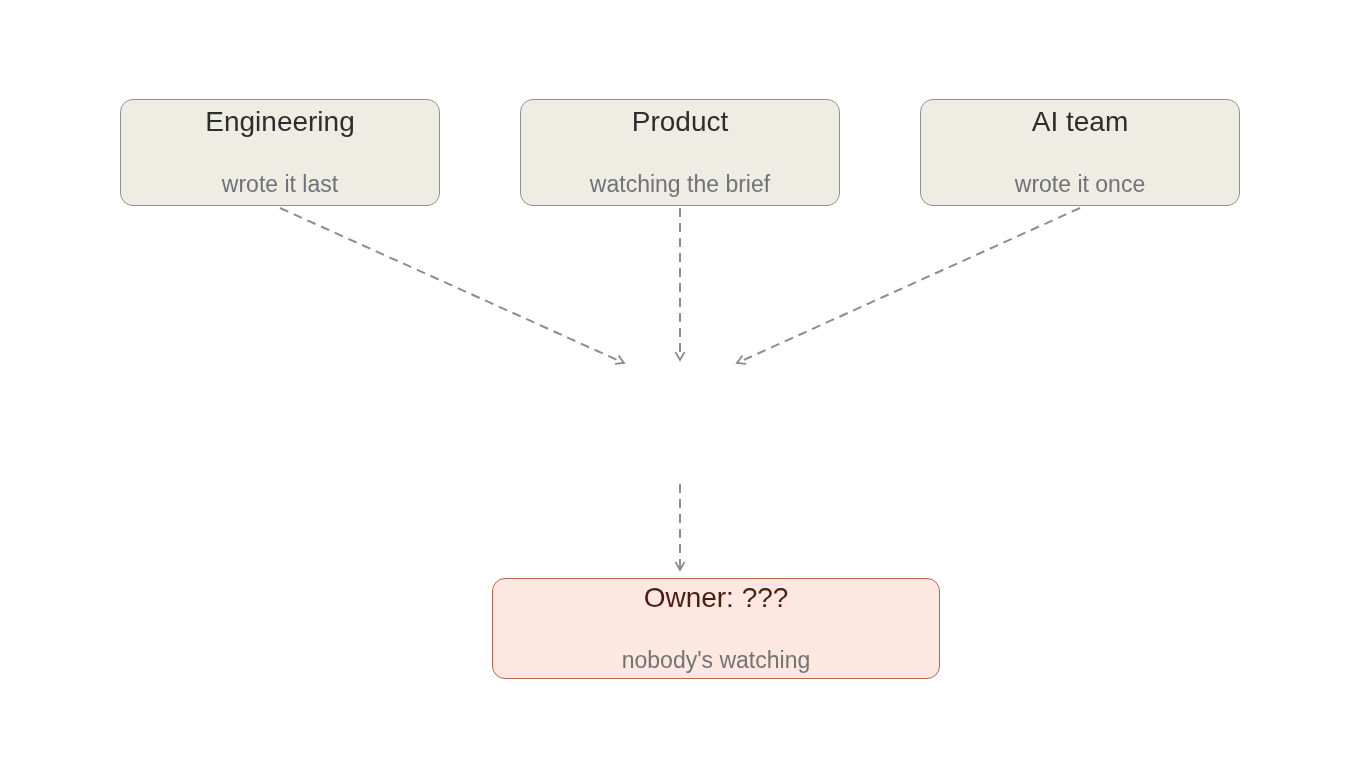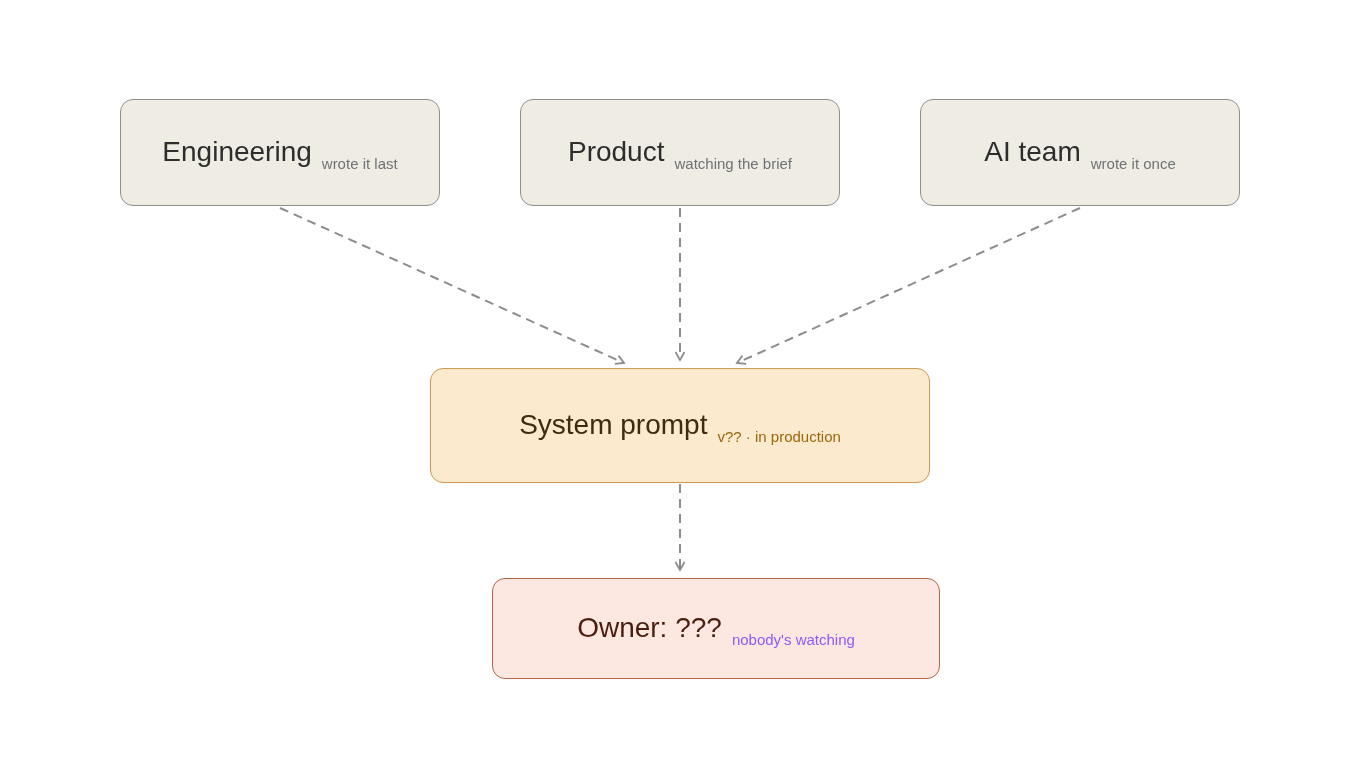--- a/index.html
+++ b/index.html
@@ -19,32 +19,33 @@
     left: 0; top: 0;
     width: 1360px; height: 760px;
     pointer-events: none;
   }
 
   .node {
     position: absolute;
     border-radius: 13px;
     border: 1px solid;
     display: flex;
+    flex-direction: column;
     align-items: center;
     justify-content: center;
     text-align: left;
     gap: 10px;
   }
 
   .node .title {
     font-size: 28px;
     line-height: 1.1;
   }
   .node .subtitle {
-    font-size: 15px;
+    font-size: 23px;
     line-height: 1.1;
     margin-top: 24px;
   }
 
   
   .node-contrib {
     width: 320px;
     height: 107px;
     background: #efede3;
     border-color: #8f8f8f;
@@ -67,21 +68,21 @@
   .node-system-prompt .subtitle { color: #9d660e; }
 
   
   .node-owner {
     left: 492px; top: 578px;
     width: 448px; height: 101px;
     background: #fce8e1;
     border-color: #b5664b;
   }
   .node-owner .title { color: #4a1d10; }
-  .node-owner .subtitle { color: #8b5cf6; }
+  .node-owner .subtitle { color: #737373; }
 
   .edge {
     fill: none;
     stroke: #8d8d8d;
     stroke-width: 2;
     stroke-dasharray: 9 6;
   }
 </style>
 </head>
 <body>
@@ -108,23 +109,19 @@
   <div class="node node-contrib node-product">
     <div class="title">Product</div>
     <div class="subtitle">watching the brief</div>
   </div>
 
   <div class="node node-contrib node-ai-team">
     <div class="title">AI team</div>
     <div class="subtitle">wrote it once</div>
   </div>
 
-  <div class="node node-system-prompt">
-    <div class="title">System prompt</div>
-    <div class="subtitle">v?? · in production</div>
-  </div>
 
   <div class="node node-owner">
     <div class="title">Owner: ???</div>
     <div class="subtitle">nobody's watching</div>
   </div>
 
 </div>
 
 </body></html>

